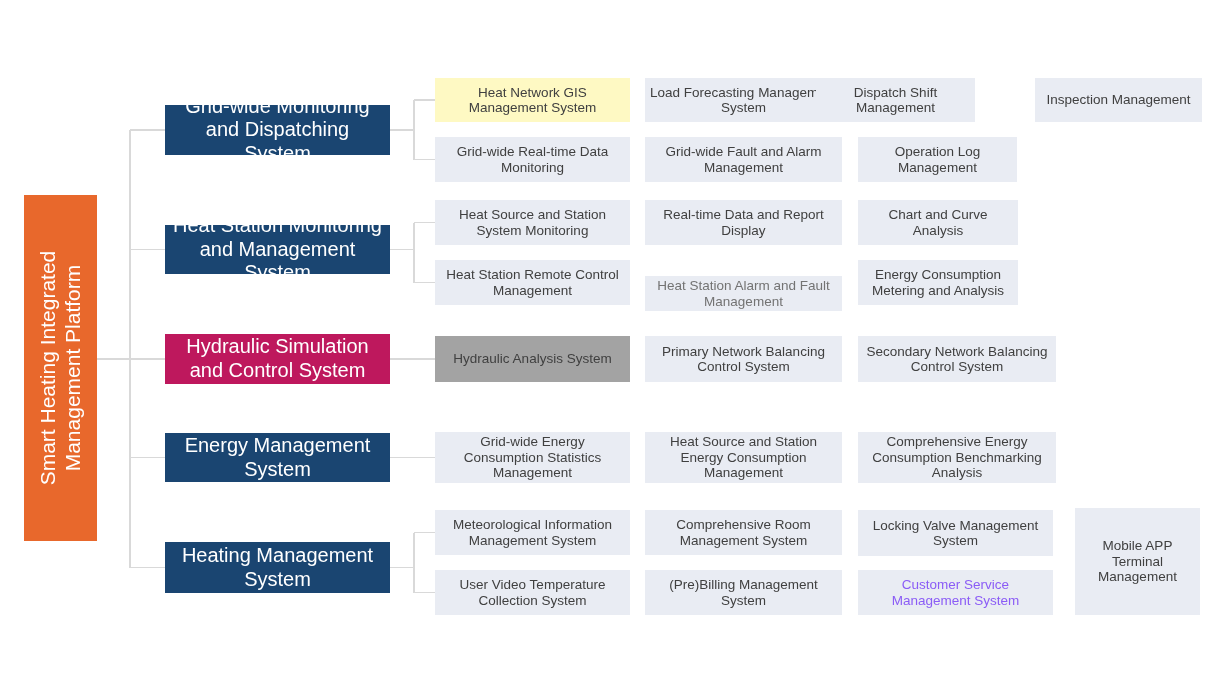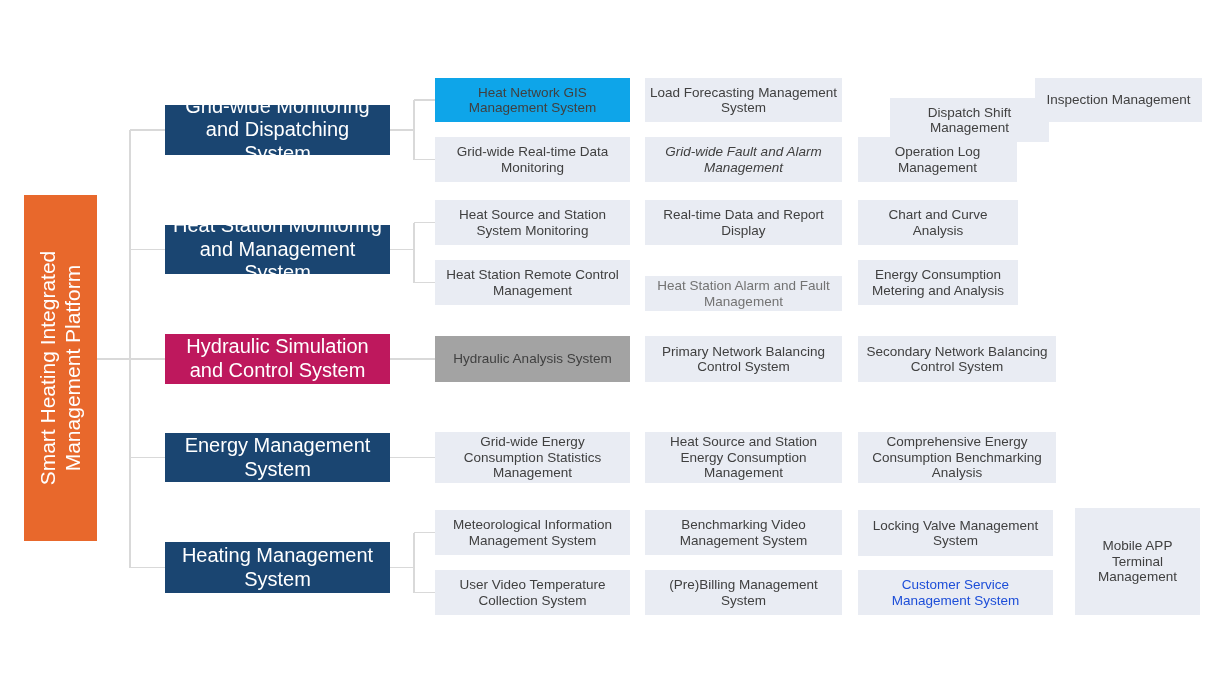--- a/index.html
+++ b/index.html
@@ -50,36 +50,36 @@
     <div class="line" style="left: 97px; top: 358.25px; width: 68px; height: 1.5px; background: rgb(217, 217, 217);"></div>
     <div class="line" style="left: 130px; top: 456.75px; width: 35px; height: 1.5px; background: rgb(217, 217, 217);"></div>
     <div class="line" style="left: 130px; top: 566.75px; width: 35px; height: 1.5px; background: rgb(217, 217, 217);"></div>
     <div class="node branch" style="left: 165px; top: 105px; width: 225px; height: 50px; background: rgb(26, 69, 113); color: rgb(255, 255, 255);">
       <span>Grid-wide Monitoring and Dispatching System</span>
     </div>
     <div class="line" style="left: 390px; top: 129.25px; width: 24px; height: 1.5px; background: rgb(217, 217, 217);"></div>
     <div class="line" style="left: 413.25px; top: 100px; width: 1.5px; height: 59.5px; background: rgb(217, 217, 217);"></div>
     <div class="line" style="left: 414px; top: 99.25px; width: 21px; height: 1.5px; background: rgb(217, 217, 217);"></div>
     <div class="line" style="left: 414px; top: 158.75px; width: 21px; height: 1.5px; background: rgb(217, 217, 217);"></div>
-    <div class="node leaf" style="left: 435px; top: 78px; width: 195px; height: 44px; background: #0ea5e9; color: rgb(64, 64, 64);">
+    <div class="node leaf" style="left: 435px; top: 78px; width: 195px; height: 44px; background: #fef9c3; color: rgb(64, 64, 64);">
       <span>Heat Network GIS Management System</span>
     </div>
     <div class="node leaf" style="left: 645px; top: 78px; width: 197px; height: 44px; background: rgb(233, 236, 243); color: rgb(64, 64, 64);">
       <span>Load Forecasting Management System</span>
     </div>
-    <div class="node leaf" style="left: 890px; top: 78px; width: 159px; height: 44px; background: rgb(233, 236, 243); color: rgb(64, 64, 64); margin-top: 20px;">
+    <div class="node leaf" style="left: 816px; top: 78px; width: 159px; height: 44px; background: rgb(233, 236, 243); color: rgb(64, 64, 64);">
       <span>Dispatch Shift Management</span>
     </div>
     <div class="node leaf" style="left: 1035px; top: 78px; width: 167px; height: 44px; background: rgb(233, 236, 243); color: rgb(64, 64, 64);">
       <span>Inspection Management</span>
     </div>
     <div class="node leaf" style="left: 435px; top: 137px; width: 195px; height: 45px; background: rgb(233, 236, 243); color: rgb(64, 64, 64);">
       <span>Grid-wide Real-time Data Monitoring</span>
     </div>
-    <div class="node leaf" style="left: 645px; top: 137px; width: 197px; height: 45px; background: rgb(233, 236, 243); color: rgb(64, 64, 64); font-style: italic;">
+    <div class="node leaf" style="left: 645px; top: 137px; width: 197px; height: 45px; background: rgb(233, 236, 243); color: rgb(64, 64, 64);">
       <span>Grid-wide Fault and Alarm Management</span>
     </div>
     <div class="node leaf" style="left: 858px; top: 137px; width: 159px; height: 45px; background: rgb(233, 236, 243); color: rgb(64, 64, 64);">
       <span>Operation Log Management</span>
     </div>
     <div class="node branch" style="left: 165px; top: 225px; width: 225px; height: 49px; background: rgb(26, 69, 113); color: rgb(255, 255, 255);">
       <span>Heat Station Monitoring and Management System</span>
     </div>
     <div class="line" style="left: 390px; top: 248.75px; width: 24px; height: 1.5px; background: rgb(217, 217, 217);"></div>
     <div class="line" style="left: 413.25px; top: 222.5px; width: 1.5px; height: 60px; background: rgb(217, 217, 217);"></div>
@@ -133,30 +133,30 @@
       <span>Heating Management System</span>
     </div>
     <div class="line" style="left: 390px; top: 566.75px; width: 24px; height: 1.5px; background: rgb(217, 217, 217);"></div>
     <div class="line" style="left: 413.25px; top: 532.5px; width: 1.5px; height: 60px; background: rgb(217, 217, 217);"></div>
     <div class="line" style="left: 414px; top: 531.75px; width: 21px; height: 1.5px; background: rgb(217, 217, 217);"></div>
     <div class="line" style="left: 414px; top: 591.75px; width: 21px; height: 1.5px; background: rgb(217, 217, 217);"></div>
     <div class="node leaf" style="left: 435px; top: 510px; width: 195px; height: 45px; background: rgb(233, 236, 243); color: rgb(64, 64, 64);">
       <span>Meteorological Information Management System</span>
     </div>
     <div class="node leaf" style="left: 645px; top: 510px; width: 197px; height: 45px; background: rgb(233, 236, 243); color: rgb(64, 64, 64);">
-      <span>Benchmarking Video Management System</span>
+      <span>Comprehensive Room Management System</span>
     </div>
     <div class="node leaf" style="left: 858px; top: 510px; width: 195px; height: 46px; background: rgb(233, 236, 243); color: rgb(64, 64, 64);">
       <span>Locking Valve Management System</span>
     </div>
     <div class="node leaf" style="left: 435px; top: 570px; width: 195px; height: 45px; background: rgb(233, 236, 243); color: rgb(64, 64, 64);">
       <span>User Video Temperature Collection System</span>
     </div>
     <div class="node leaf" style="left: 645px; top: 570px; width: 197px; height: 45px; background: rgb(233, 236, 243); color: rgb(64, 64, 64);">
       <span>(Pre)Billing Management System</span>
     </div>
-    <div class="node leaf" style="left: 858px; top: 570px; width: 195px; height: 45px; background: rgb(233, 236, 243); color: #1d4ed8;">
+    <div class="node leaf" style="left: 858px; top: 570px; width: 195px; height: 45px; background: rgb(233, 236, 243); color: #8b5cf6;">
       <span>Customer Service Management System</span>
     </div>
     <div class="node leaf" style="left: 1075px; top: 508px; width: 125px; height: 107px; background: rgb(233, 236, 243); color: rgb(64, 64, 64);">
       <span>Mobile APP Terminal Management</span>
     </div>
   </div>
 
 </body></html>

